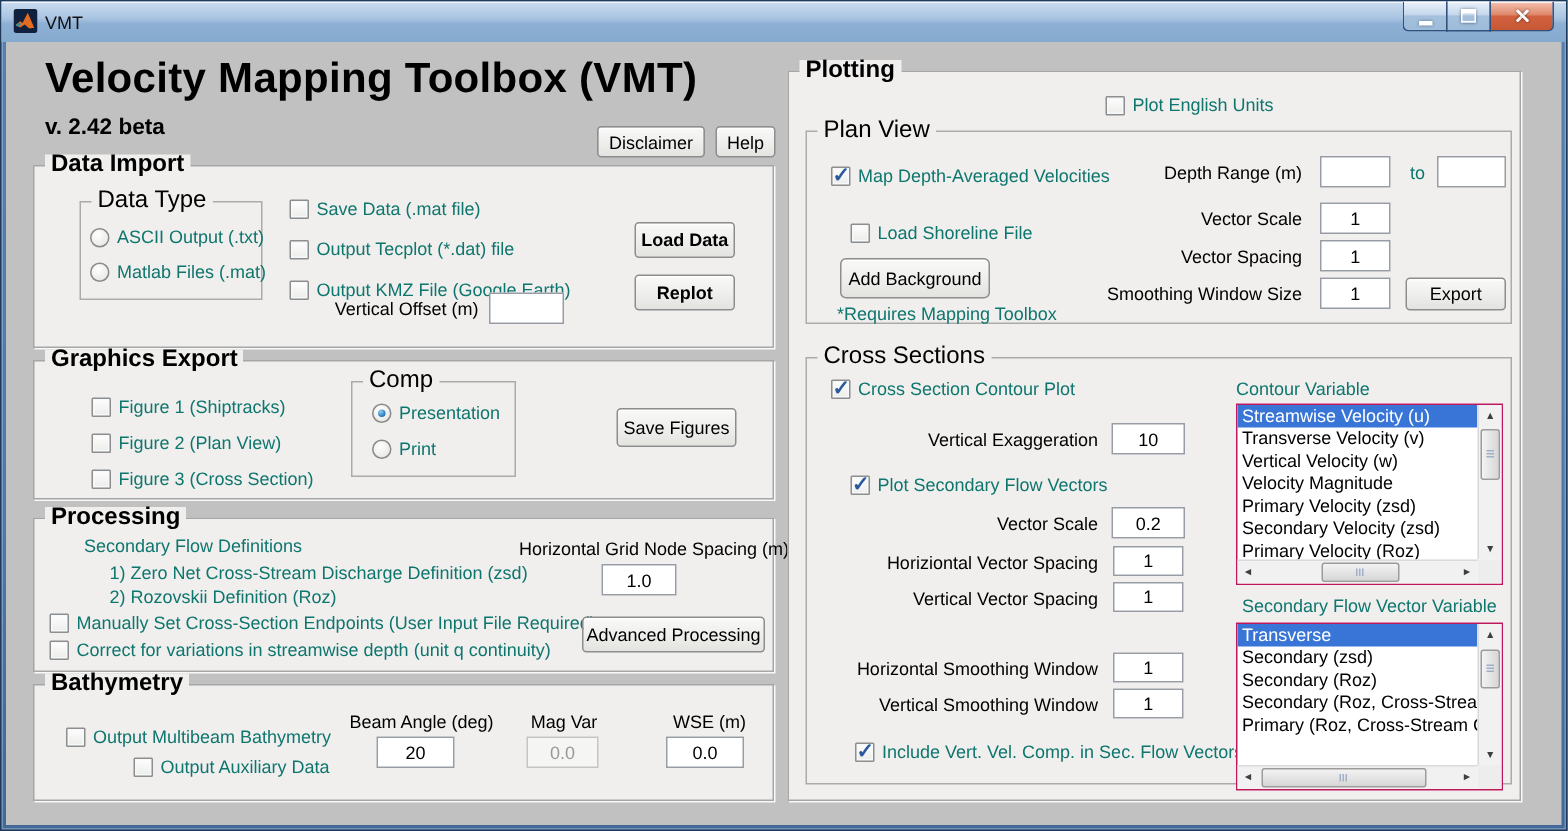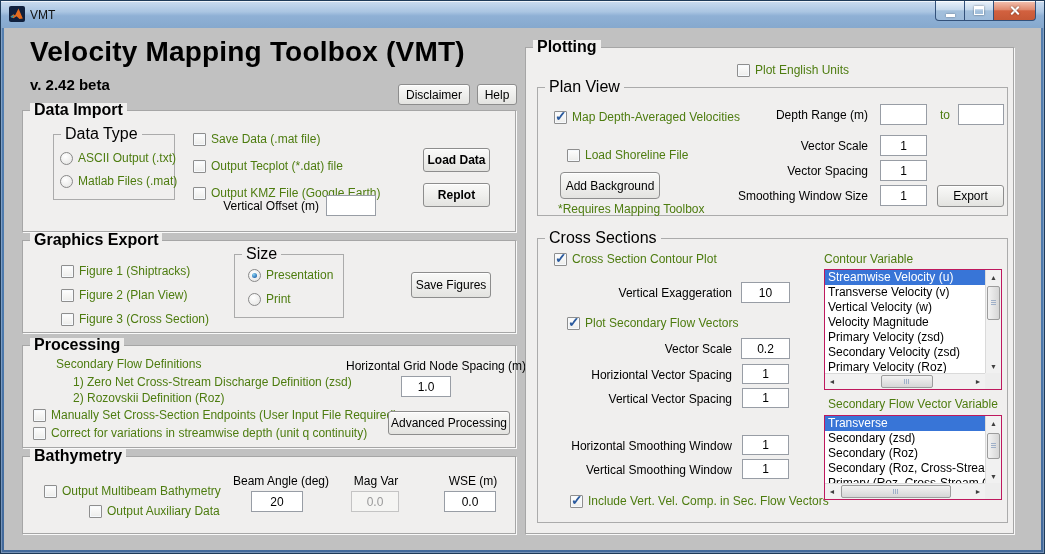--- a/index.html
+++ b/index.html
@@ -33,21 +33,21 @@
 
   .client { position:absolute; left:4px; top:28px; width:1037px; height:522px; background:#C1C1C1; }
 
   .hdr-title { position:absolute; left:30px; top:36px; font-size:28px; font-weight:bold; color:#000; letter-spacing:.2px; }
   .hdr-ver   { position:absolute; left:30px; top:76px; font-size:15px; font-weight:bold; color:#000; }
 
   .panel { position:absolute; background:#F0EFEE; border:1px solid #A6A6A6; box-shadow:1px 1px 0 rgba(255,255,255,.9); }
   .ptitle { position:absolute; top:-8px; left:7px; background:#F0EFEE; padding:0 4px; font-size:16px; line-height:14px; white-space:nowrap; color:#000; }
   .ptitle.b { font-weight:bold; }
 
-  .lab  { position:absolute; font-size:12px; white-space:nowrap; color:#4d7c0f; }
+  .lab  { position:absolute; font-size:12px; white-space:nowrap; color:#0f766e; }
   .labr { position:absolute; font-size:12px; white-space:nowrap; color:#000; text-align:right; }
   .labc { position:absolute; font-size:12px; white-space:nowrap; color:#000; text-align:center; }
 
   .chk { position:absolute; display:flex; align-items:center; gap:5px; height:14px; }
   .box { width:13px; height:13px; flex:none; position:relative; border:1px solid #8E8E8E; border-radius:1px;
     background:linear-gradient(180deg,#FEFEFE,#ECECEA); box-shadow:inset 0 0 0 1px #F6F9FC; }
   .box.on::after { content:"\2713"; position:absolute; left:0px; top:-4px; font-size:14px; font-weight:bold; color:#2A5A9E; }
   .radio { width:13px; height:13px; flex:none; position:relative; border:1px solid #898989; border-radius:50%;
     background:radial-gradient(circle at 40% 32%,#FFFFFF,#E2E2E0); }
   .radio.on::after { content:""; position:absolute; left:3px; top:3px; width:5px; height:5px; border-radius:50%;
@@ -159,21 +159,21 @@
     <div class="chk" style="left:38px;top:47px;">
       <span class="box"></span>
       <span class="lab" style="position:static;">Figure 2 (Plan View)</span>
     </div>
     <div class="chk" style="left:38px;top:71px;">
       <span class="box"></span>
       <span class="lab" style="position:static;">Figure 3 (Cross Section)</span>
     </div>
 
     <div class="panel" style="left:211px;top:13px;width:110px;height:64px;box-shadow:none;border-color:#ABABAB;">
-      <span class="ptitle">Size</span>
+      <span class="ptitle">Comp</span>
       <div class="chk" style="left:13px;top:13px;">
         <span class="radio on"></span>
         <span class="lab" style="position:static;">Presentation</span>
       </div>
       <div class="chk" style="left:13px;top:37px;">
         <span class="radio"></span>
         <span class="lab" style="position:static;">Print</span>
       </div>
     </div>
 
@@ -315,21 +315,21 @@
         </div>
         <div class="hsb">
           <div class="arr h" style="left:0;">◄</div>
           <div class="hthumb" style="left:56px;width:52px;"></div>
           <div class="arr h" style="right:0;">►</div>
         </div>
         <div class="corner"></div>
       </div>
 
       <div class="lab" style="left:290px;top:158px;">Secondary Flow Vector Variable</div>
-      <div class="listbox" style="left:286px;top:176px;width:178px;height:85px;">
+      <div class="listbox" style="left:286px;top:176px;width:178px;height:112px;">
         <div class="lrows">
           <div class="lrow sel">Transverse</div>
           <div class="lrow">Secondary (zsd)</div>
           <div class="lrow">Secondary (Roz)</div>
           <div class="lrow">Secondary (Roz, Cross-Stream C</div>
           <div class="lrow">Primary (Roz, Cross-Stream Comp</div>
         </div>
         <div class="vsb">
           <div class="arr v" style="top:0;">▲</div>
           <div class="vthumb" style="top:17px;height:26px;"></div>

